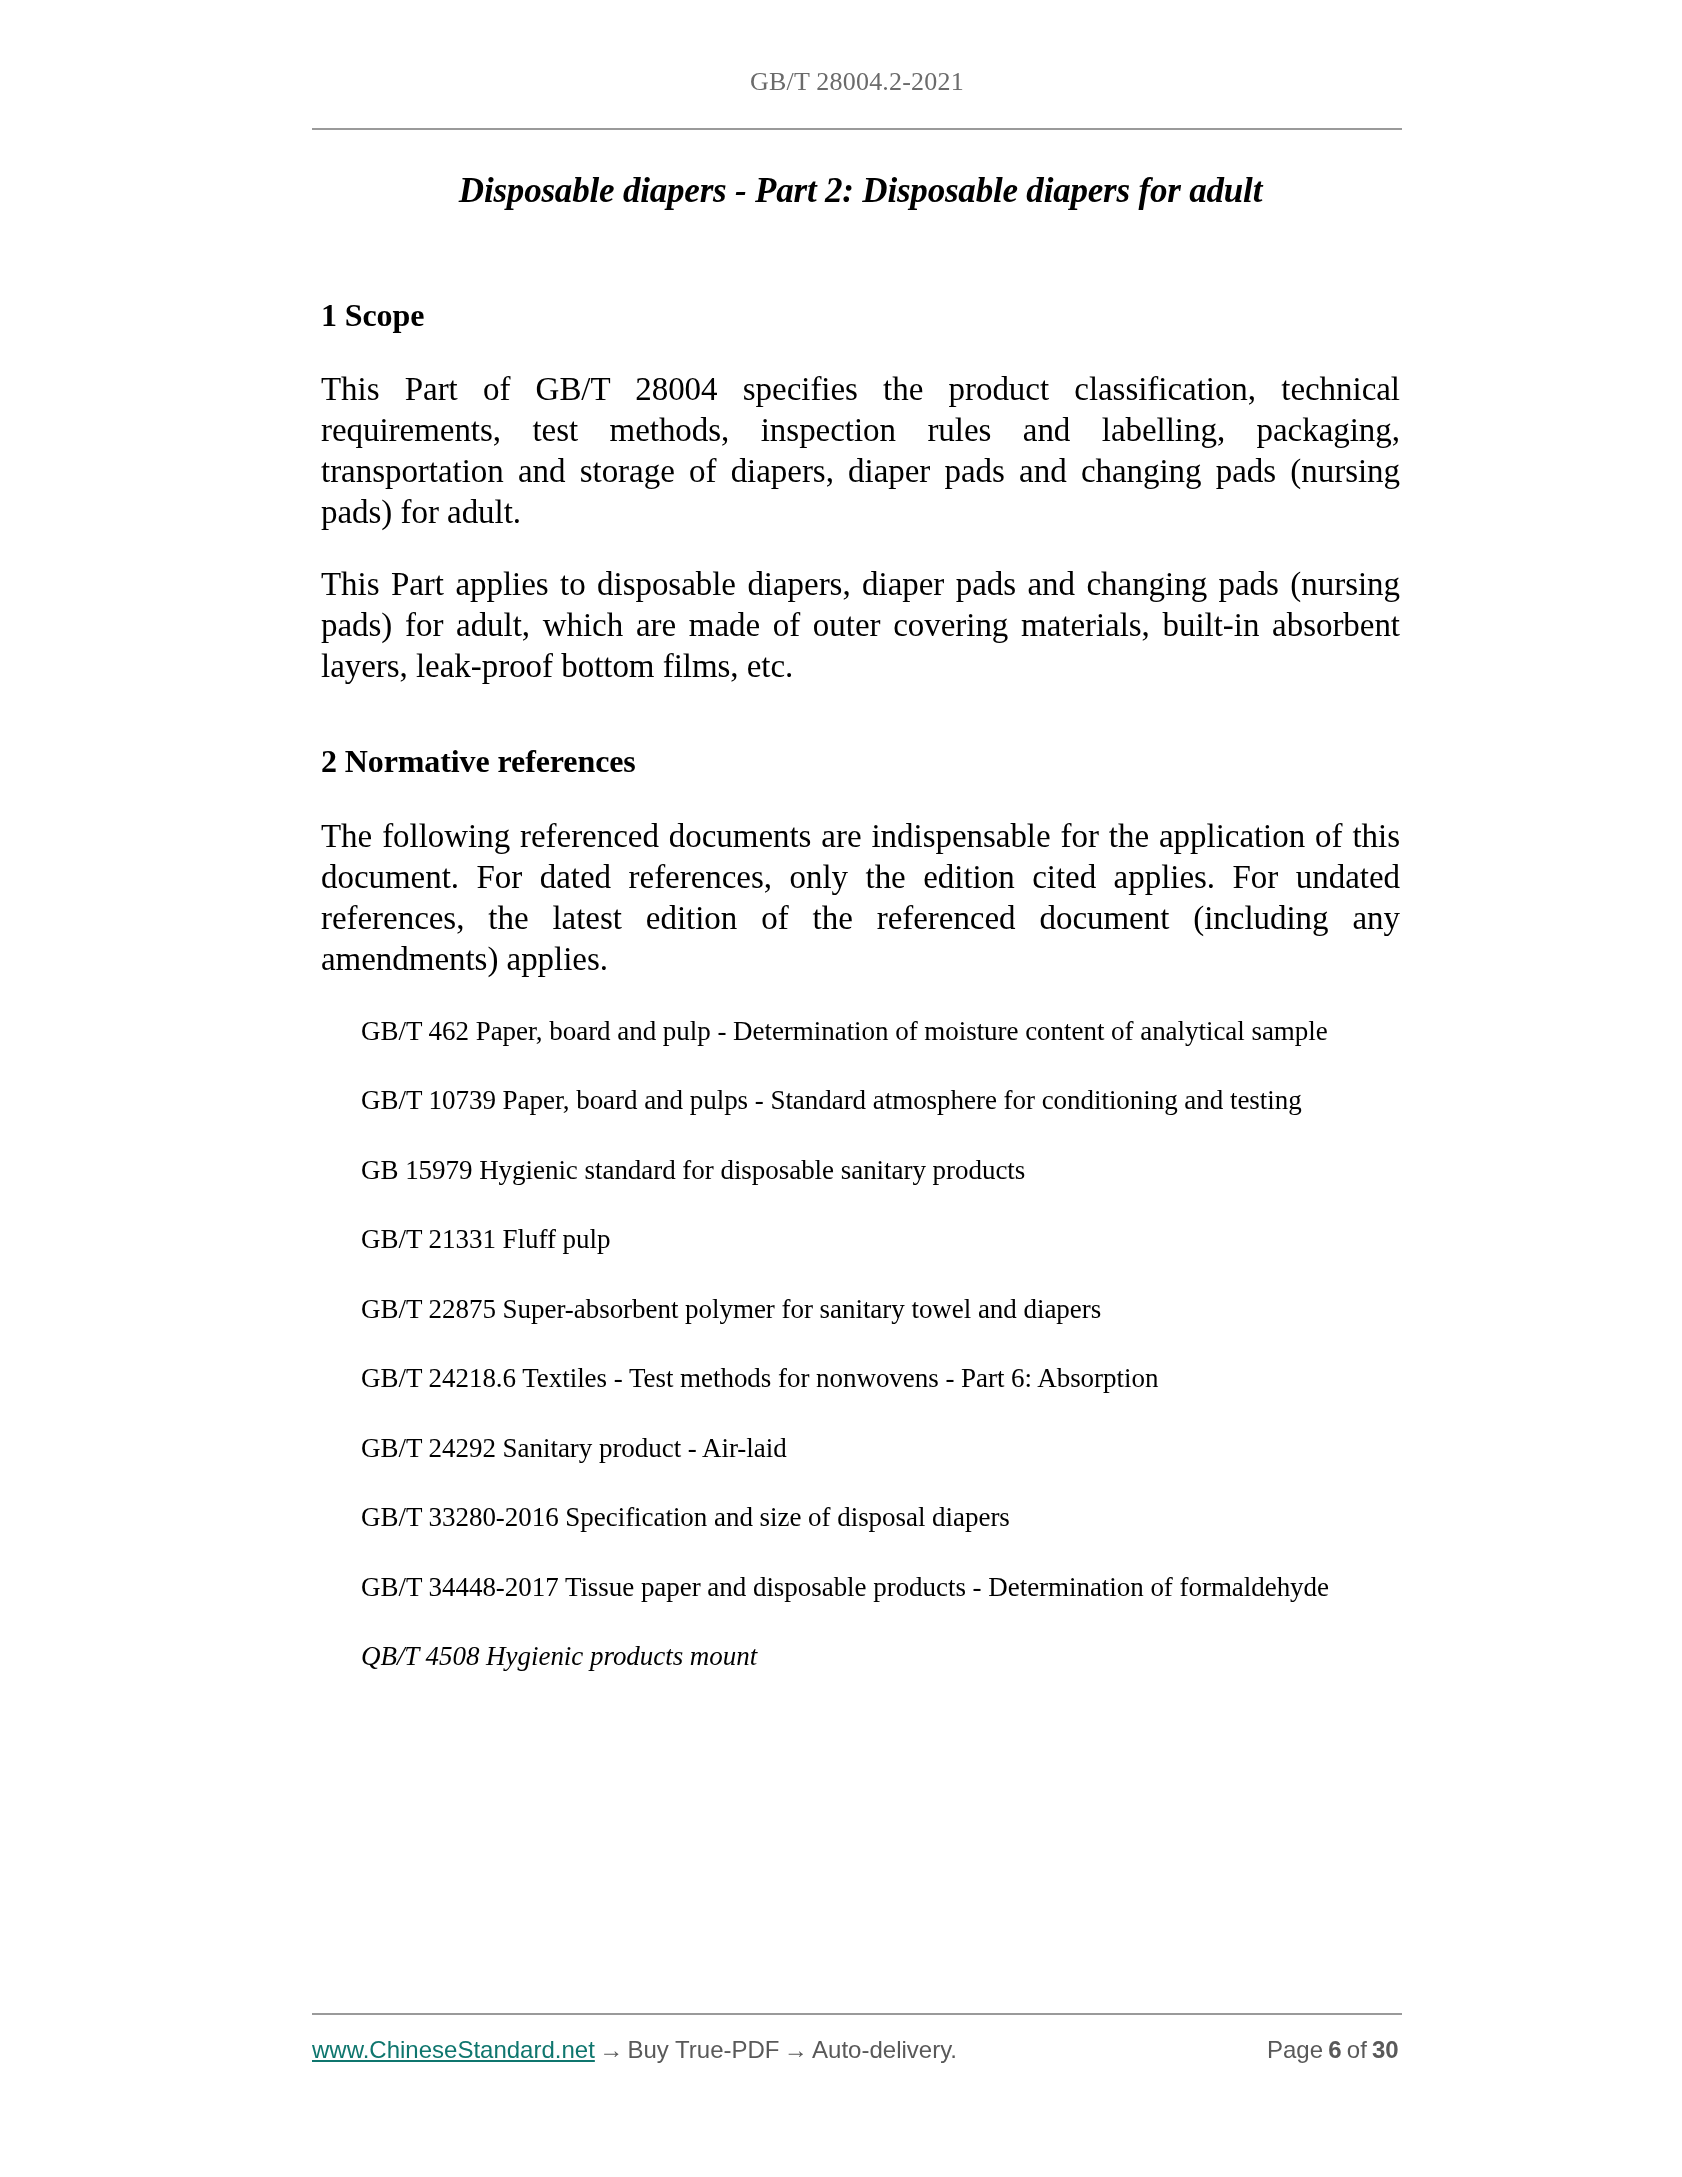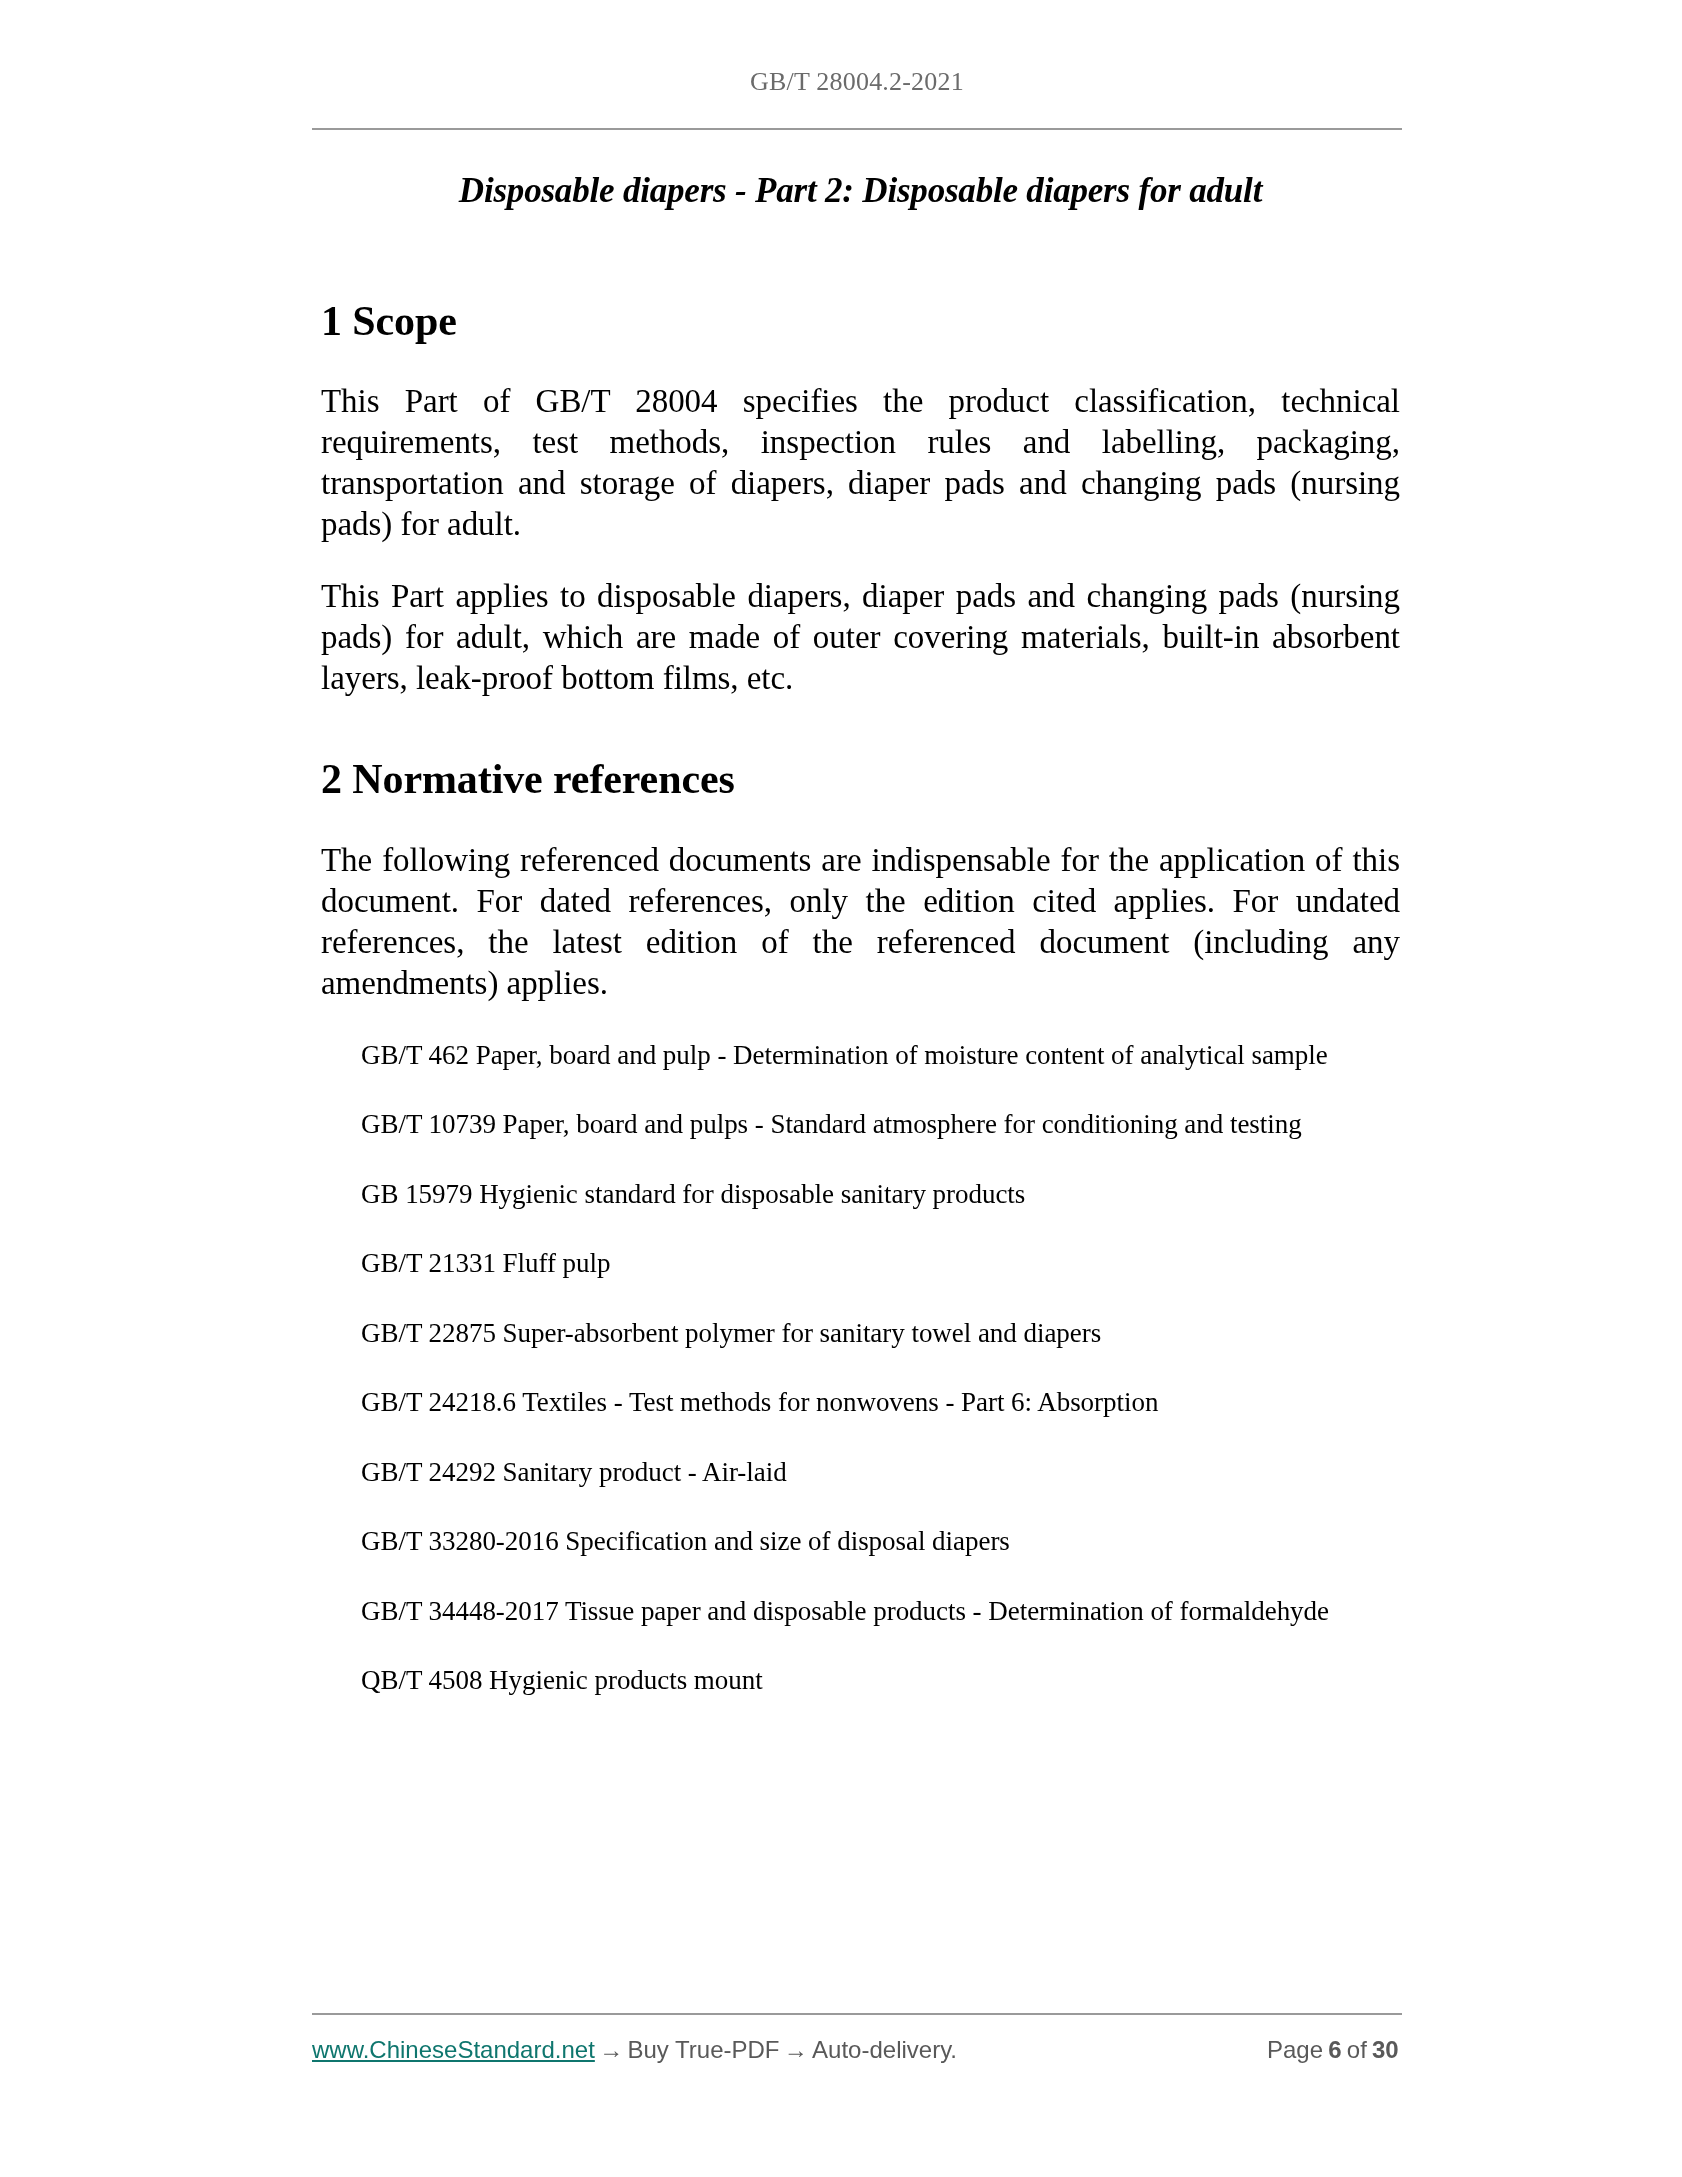--- a/index.html
+++ b/index.html
@@ -52,21 +52,21 @@
     font-size: 35px;
     font-weight: bold;
     text-align: center;
     line-height: 1.25;
     margin: 0 0 83px 0;
     letter-spacing: -0.2px;
     font-style: italic;
   }
 
   .section-heading {
-    font-size: 42px;
+    font-size: 32px;
     font-weight: bold;
     margin: 0 0 35px 0;
     line-height: 1.2;
     letter-spacing: -0.1px;
   }
 
   .section-heading.spaced-top {
     margin-top: 55px;
   }
 
@@ -87,21 +87,21 @@
   }
   .ref-item {
     font-size: 27px;
     line-height: 41px;
     text-align: justify;
     text-justify: inter-word;
     margin: 0 0 28.5px 0;
     padding-left: 40px;
     letter-spacing: -0.04px;
   }
-  .ref-item:last-child { margin-bottom: 0; }
+  .ref-item:last-child { margin-bottom: 0; font-style: italic; }
 
   
   .footer-rule {
     position: absolute;
     top: 2013px;
     left: 294px;
     width: 1090px;
     height: 1.7px;
     background: #9a9a9a;
   }

